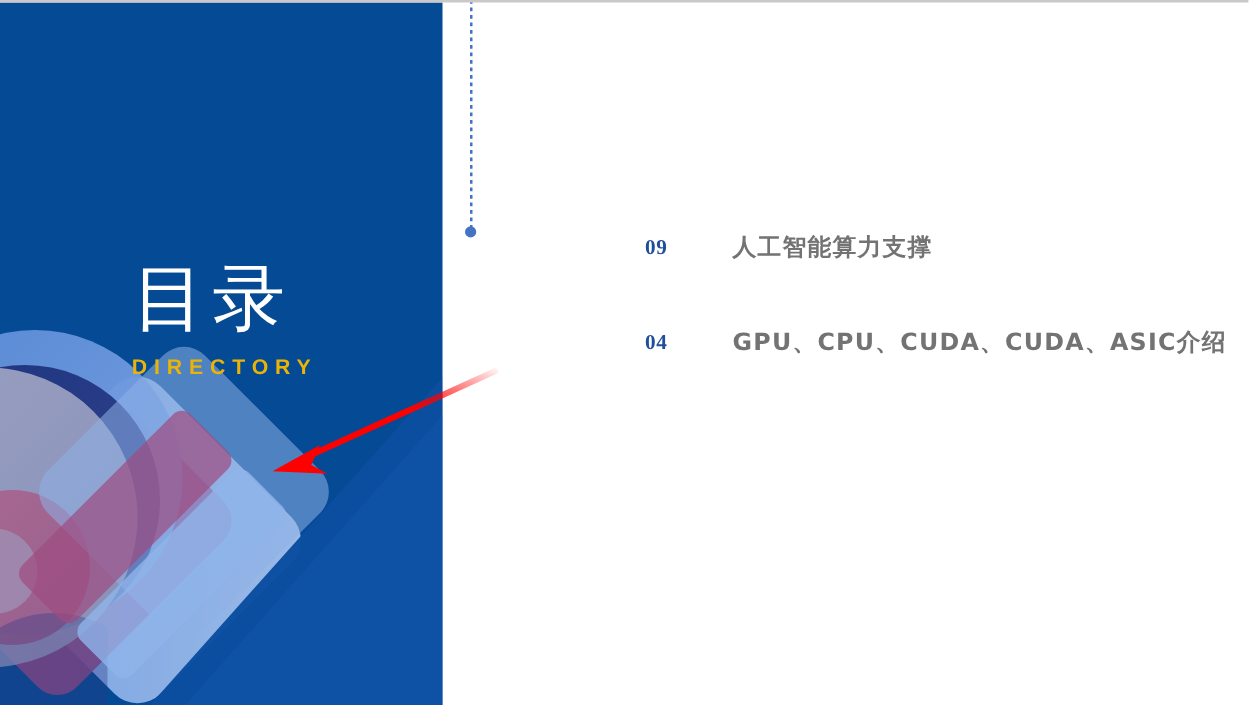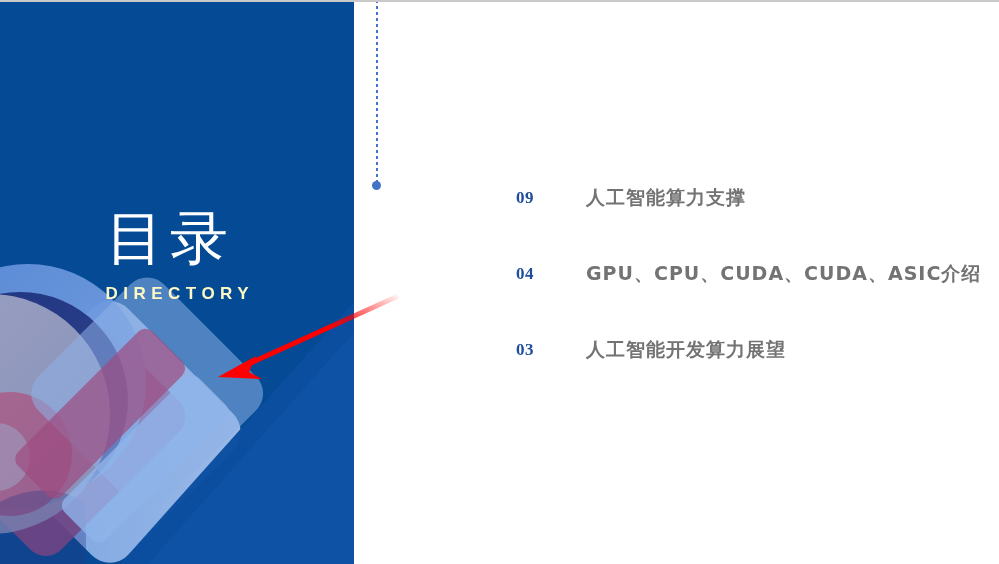--- a/index.html
+++ b/index.html
@@ -77,21 +77,21 @@
     font-family: "DejaVu Sans", "Liberation Sans", sans-serif;
     white-space: nowrap;
   }
 
   .title-en {
     position: absolute;
     left: 0;
     top: 281px;
     width: 354px;
     text-align: center;
-    color: #fef9c3;
+    color: #eab308;
     font-size: 17px;
     line-height: 22px;
     font-weight: 600;
     letter-spacing: 5.5px;
     text-indent: 5.5px;
     font-family: "Liberation Sans", sans-serif;
     white-space: nowrap;
   }
 
   
@@ -266,24 +266,20 @@
     <div class="toc-item">
       <span class="toc-num">09</span>
       <span class="toc-label">人工智能算力支撑</span>
     </div>
 
     <div class="toc-item">
       <span class="toc-num">04</span>
       <span class="toc-label">GPU、CPU、CUDA、CUDA、ASIC介绍</span>
     </div>
 
-    <div class="toc-item">
-      <span class="toc-num">03</span>
-      <span class="toc-label">人工智能开发算力展望</span>
-    </div>
 
   </div>
 
   <svg class="arrow-layer" viewBox="0 0 999 564">
     <defs>
       <linearGradient id="arrowFade" x1="1" y1="0" x2="0" y2="1" gradientUnits="objectBoundingBox">
         <stop offset="0%" stop-color="#FF0000" stop-opacity="0.05"></stop>
         <stop offset="22%" stop-color="#FF0000" stop-opacity="0.55"></stop>
         <stop offset="45%" stop-color="#FF0000" stop-opacity="1"></stop>
         <stop offset="100%" stop-color="#FF0000" stop-opacity="1"></stop>

